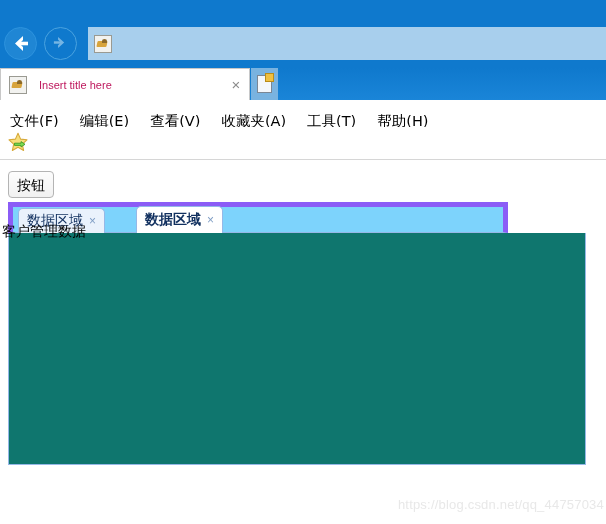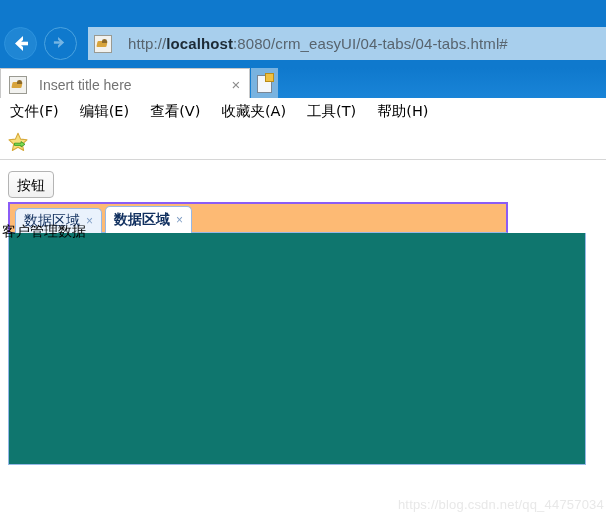--- a/index.html
+++ b/index.html
@@ -133,22 +133,22 @@
   .btab-favicon::after {
     content: "";
     position: absolute;
     left: 7px; top: 3px;
     width: 5px; height: 4px;
     background: #8d6a2a;
     border-radius: 50% 50% 0 0;
   }
   .btab-title {
     margin-left: 12px;
-    font-size: 14px;
-    color: #737373;
+    font-size: 11px;
+    color: #be185d;
     flex: 1 1 auto;
     white-space: nowrap;
     overflow: hidden;
   }
   .btab-close {
     width: 26px;
     text-align: center;
     color: #8b8b8b;
     font-size: 15px;
     line-height: 1;
@@ -175,21 +175,21 @@
     position: absolute;
     right: -3px; top: -3px;
     width: 7px; height: 7px;
     background: #f0c040;
     border: 1px solid #b98c18;
   }
 
   
   .menubar {
     position: absolute;
-    left: 0; top: 98px;
+    left: 0; top: 108px;
     width: 606px; height: 27px;
     background: #ffffff;
     display: flex;
     align-items: center;
     padding-left: 10px;
     box-sizing: border-box;
   }
   .menu-item {
     font-size: 14.5px;
     color: #000000;
@@ -237,28 +237,29 @@
   
   .tabs-panel {
     position: absolute;
     left: 8px; top: 42px;
     width: 500px;
     height: 263px;
     box-sizing: border-box;
   }
   .tabs-header {
     height: 31px;
-    background: #fdba74;
-    border: 2px solid #8b5cf6;
+    background: #7dd3fc;
+    border: 5px solid #8b5cf6;
     border-bottom: 1px solid #95b8e7;
     box-sizing: border-box;
     position: relative;
     padding-left: 5px;
     display: flex;
     align-items: flex-end;
+    gap: 28px;
   }
   .ui-tab {
     height: 25px;
     margin-right: 3px;
     box-sizing: border-box;
     border: 1px solid #95b8e7;
     border-bottom: none;
     border-radius: 5px 5px 0 0;
     background: #eaf2fc;
     display: flex;
@@ -332,21 +333,20 @@
     </div>
     <div class="nav-btn nav-fwd">
       <svg width="29" height="29" viewBox="0 0 31 31">
         <path d="M14 9.5 L20.5 15.5 L14 21.5 L14 18.5 L17 15.5 L14 12.5 Z" fill="#76b5e4"></path>
         <rect x="9.5" y="14.2" width="8" height="2.6" fill="#76b5e4"></rect>
       </svg>
     </div>
 
     <div class="addr-wrap">
       <span class="addr-favicon"></span>
-      <span class="addr-url"><span>http://</span><b>localhost</b><span>:8080/crm_easyUI/04-tabs/04-tabs.html#</span></span>
     </div>
   </div>
 
   <div class="tabstrip">
     <div class="btab">
       <span class="btab-favicon"></span>
       <span class="btab-title">Insert title here</span>
       <span class="btab-close">×</span>
     </div>
     <div class="newtab">

